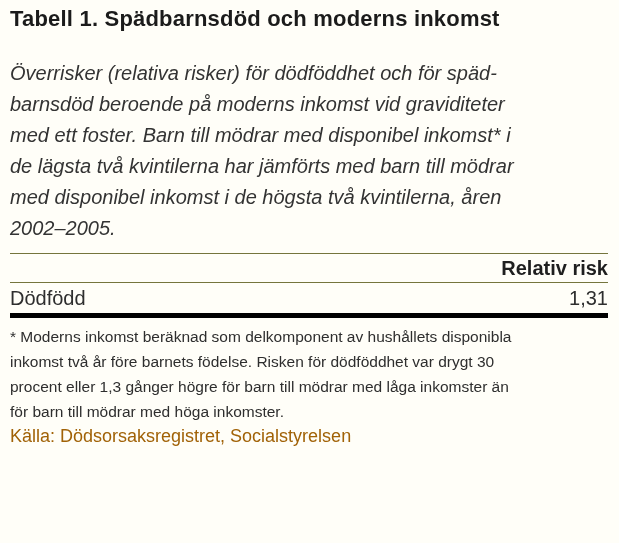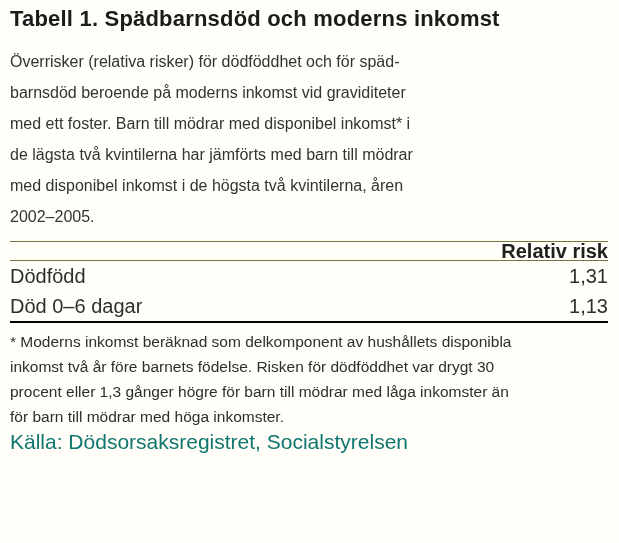--- a/index.html
+++ b/index.html
@@ -12,66 +12,67 @@
   }
   .page {
     width: 619px; height: 543px;
     padding: 6px 11px 0 10px;
   }
   .title {
     font-size: 22px;
     font-weight: 700;
     color: #1b1b1b;
     letter-spacing: 0.2px;
-    margin-bottom: 14px;
+    margin-bottom: 26px;
   }
   .intro {
-    font-size: 16px;
+    font-size: 20px;
     line-height: 31px;
     color: #333333;
     white-space: pre-line;
+    font-style: italic;
   }
   .risk-table {
     margin-top: 9px;
     width: 100%;
   }
   .thead {
     border-top: 1px solid #75753d;
     border-bottom: 1px solid #75753d;
-    height: 20px;
+    height: 30px;
     display: flex;
     align-items: center;
     justify-content: flex-end;
     font-weight: 700;
     font-size: 20px;
     color: #1f1f1f;
   }
   .tbody {
-    border-bottom: 2px solid #000000;
+    border-bottom: 5px solid #000000;
   }
   .trow {
     height: 30px;
     display: flex;
     align-items: center;
     justify-content: space-between;
     font-size: 20px;
     color: #2e2e2e;
   }
   .trow .cell-value { text-align: right; margin-left: 40px; }
   .footnote {
     margin-top: 6px;
     font-size: 15.5px;
     line-height: 25px;
     color: #2e2e2e;
     white-space: pre-line;
   }
   .source {
-    font-size: 21px;
+    font-size: 18px;
     line-height: 25px;
-    color: #0f766e;
+    color: #a16207;
   }
 </style>
 </head>
 <body>
 
 <div class="page">
 
   <h1 class="title">Tabell 1. Spädbarnsdöd och moderns inkomst</h1>
 
   <p class="intro">Överrisker (relativa risker) för dödföddhet och för späd-
@@ -83,24 +84,20 @@
 
   <div class="risk-table">
     <div class="thead">
       <span>Relativ risk</span>
     </div>
     <div class="tbody">
       <div class="trow">
         <span class="cell-label">Dödfödd</span>
         <span class="cell-value">1,31</span>
       </div>
-      <div class="trow">
-        <span class="cell-label">Död 0–6 dagar</span>
-        <span class="cell-value">1,13</span>
-      </div>
     </div>
   </div>
 
   <p class="footnote">* Moderns inkomst beräknad som delkomponent av hushållets disponibla
 inkomst två år före barnets födelse. Risken för dödföddhet var drygt 30
 procent eller 1,3 gånger högre för barn till mödrar med låga inkomster än
 för barn till mödrar med höga inkomster.</p>
 
   <p class="source">Källa: Dödsorsaksregistret, Socialstyrelsen</p>
 

